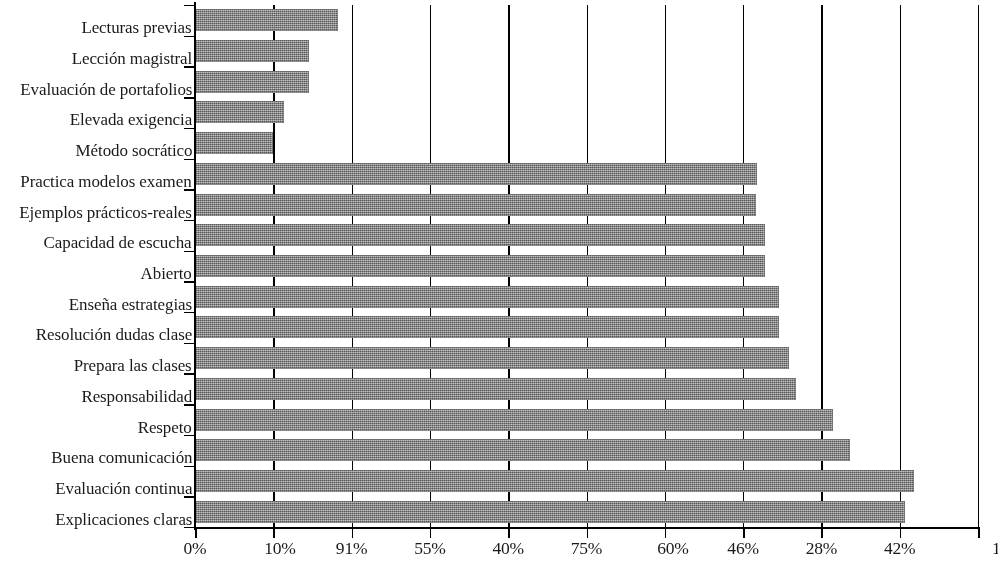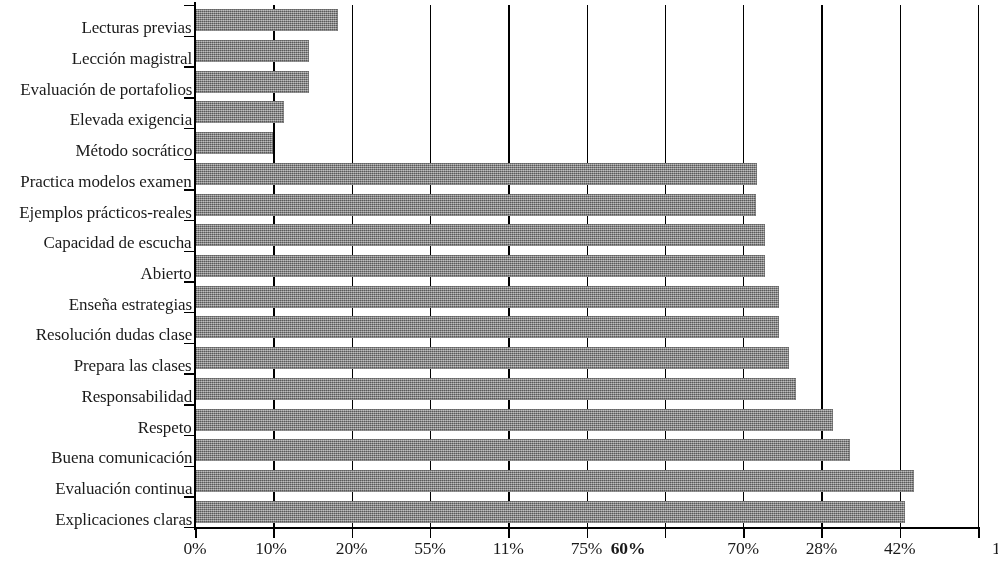--- a/index.html
+++ b/index.html
@@ -123,27 +123,27 @@
       <div class="bar" title="Buena comunicación 83.6%" style="left: 0px; width: 654.588px; top: 434.235px;"></div>
       <div class="bar" title="Evaluación continua 91.8%" style="left: 0px; width: 718.794px; top: 464.941px;"></div>
       <div class="bar" title="Explicaciones claras 90.7%" style="left: 0px; width: 710.181px; top: 495.647px;"></div>
     </div>
 
   <div class="axis-left"></div>
   <div class="axis-bottom"></div>
 
   <div class="xlabels">
       <div class="xlabel" style="left: 195px;">0%</div>
-      <div class="xlabel" style="left: 271px;">10%</div>
-      <div class="xlabel" style="left: 351.6px;">20%</div>
+      <div class="xlabel" style="left: 280px;">10%</div>
+      <div class="xlabel" style="left: 351.6px;">91%</div>
       <div class="xlabel" style="left: 429.9px;">55%</div>
-      <div class="xlabel" style="left: 508.2px;">11%</div>
+      <div class="xlabel" style="left: 508.2px;">40%</div>
       <div class="xlabel" style="left: 586.5px;">75%</div>
-      <div class="xlabel" style="left: 628px; font-weight: bold;">60%</div>
-      <div class="xlabel" style="left: 743.1px;">70%</div>
+      <div class="xlabel" style="left: 673px;">60%</div>
+      <div class="xlabel" style="left: 743.1px;">46%</div>
       <div class="xlabel" style="left: 821.4px;">28%</div>
       <div class="xlabel" style="left: 899.7px;">42%</div>
       <div class="xlabel" style="left: 1012px;">100%</div>
     </div>
 
 <div class="tick-y" style="top: 35.7059px;"></div>
     <div class="tick-y" style="top: 66.4118px;"></div>
     <div class="tick-y" style="top: 97.1176px;"></div>
     <div class="tick-y" style="top: 127.824px;"></div>
     <div class="tick-y" style="top: 158.529px;"></div>

